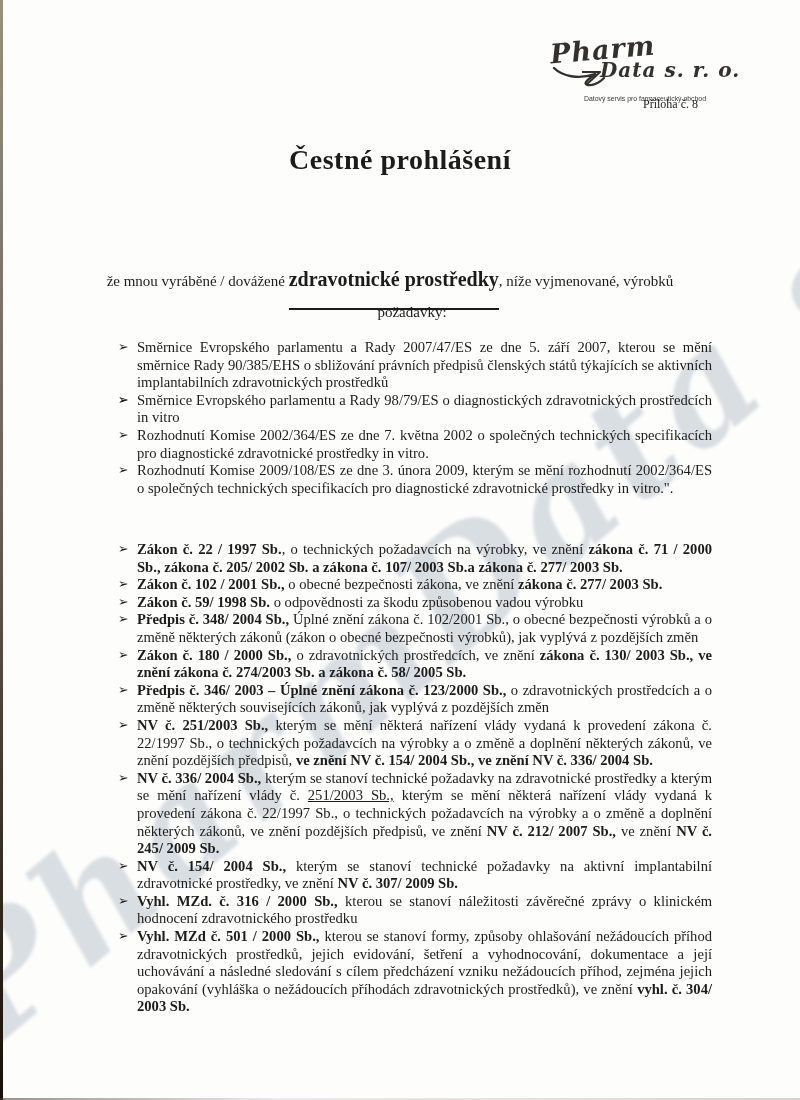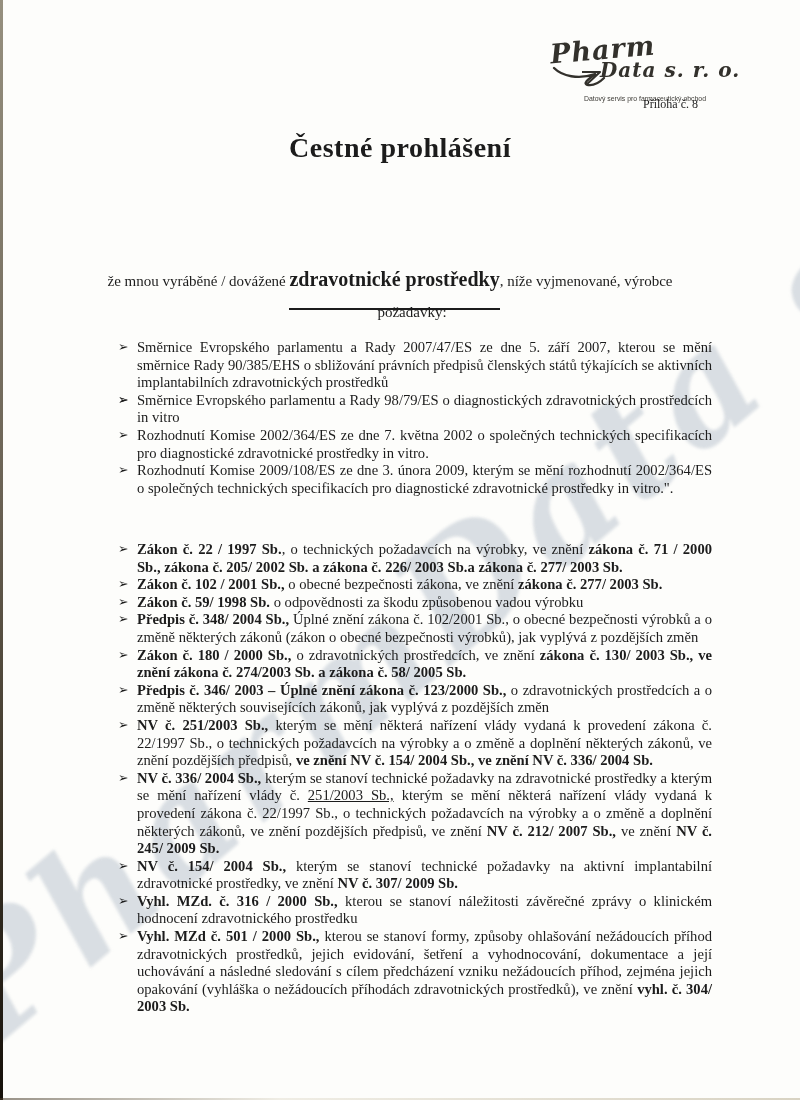--- a/index.html
+++ b/index.html
@@ -26,21 +26,21 @@
   .logo-pharm{position:absolute;left:2px;top:0;font-size:27px;transform:rotate(-5deg);letter-spacing:1px;}
   .logo-data{position:absolute;left:52px;top:24px;font-size:20px;letter-spacing:1px;white-space:nowrap;}
   .logo-swoosh{position:absolute;left:0;top:0;}
   .logo-tagline{
     font-family:"Liberation Sans", sans-serif;font-size:8px;color:#3c3a35;
     white-space:nowrap;margin-top:4px;text-align:right;
     transform:scaleX(0.86);transform-origin:100% 50%;
   }
   
   .priloha{position:absolute;top:97px;right:102px;font-weight:normal;font-size:12px;}
-  .title{position:absolute;top:132px;left:0;right:0;margin:0;text-align:center;font-size:28px;font-weight:bold;letter-spacing:0.5px;}
+  .title{position:absolute;top:132px;left:0;right:0;margin:12px;text-align:center;font-size:28px;font-weight:bold;letter-spacing:0.5px;}
   .intro1{position:absolute;top:197px;left:0;right:64px;margin:0;text-align:center;font-size:15px;}
   .prohlasuji{position:absolute;top:231px;left:0;right:56px;margin:0;text-align:center;font-size:15.5px;font-weight:bold;word-spacing:3px;}
   .intro2{position:absolute;top:268px;left:0;right:20px;margin:0;text-align:center;font-size:15px;}
   .intro2 .emph{font-size:20px;font-weight:bold;border-bottom:2px solid #1c1c1c;padding-bottom:18px;}
   .pozadavky{position:absolute;top:304px;left:24px;right:0;margin:0;text-align:center;font-size:15px;}
   
   .doc-list{
     list-style:none;margin:0;padding:0;
     position:absolute;left:120px;right:88px;
     font-size:14.6px;line-height:17.6px;
@@ -81,34 +81,34 @@
       </div>
       <div class="logo-tagline">Datový servis pro farmaceutický obchod</div>
     </div>
 
     <div class="priloha">Příloha č. 8</div>
 
     <h1 class="title">Čestné prohlášení</h1>
 
 
 
-    <p class="intro2"><span>že mnou vyráběné / dovážené </span><span class="emph">zdravotnické prostředky</span><span>, níže vyjmenované, výrobce</span></p>
+    <p class="intro2"><span>že mnou vyráběné / dovážené </span><span class="emph">zdravotnické prostředky</span><span>, níže vyjmenované, výrobků</span></p>
 
     <p class="pozadavky">požadavky:</p>
 
     <ul class="doc-list eu-list">
         <li><span class="bullet">➢</span><span>Směrnice Evropského parlamentu a Rady 2007/47/ES ze dne 5. září 2007, kterou se mění směrnice Rady 90/385/EHS o sbližování právních předpisů členských států týkajících se aktivních implantabilních zdravotnických prostředků</span></li>
         <li><span class="bullet">➢</span></li>
         <li><span class="bullet">➢</span><span>Směrnice Evropského parlamentu a Rady 98/79/ES o diagnostických zdravotnických prostředcích in vitro</span></li>
         <li><span class="bullet">➢</span><span>Rozhodnutí Komise 2002/364/ES ze dne 7. května 2002 o společných technických specifikacích pro diagnostické zdravotnické prostředky in vitro.</span></li>
         <li><span class="bullet">➢</span><span>Rozhodnutí Komise 2009/108/ES ze dne 3. února 2009, kterým se mění rozhodnutí 2002/364/ES o společných technických specifikacích pro diagnostické zdravotnické prostředky in vitro.".</span></li>
       </ul>
 
     <ul class="doc-list law-list">
-        <li><span class="bullet">➢</span><span class="b">Zákon č. 22 / 1997 Sb.</span><span>, o technických požadavcích na výrobky, ve znění </span><span class="b">zákona č. 71 / 2000 Sb., zákona č. 205/ 2002 Sb. a zákona č. 226/ 2003 Sb.a zákona č. 277/ 2003 Sb.</span></li>
+        <li><span class="bullet">➢</span><span class="b">Zákon č. 22 / 1997 Sb.</span><span>, o technických požadavcích na výrobky, ve znění </span><span class="b">zákona č. 71 / 2000 Sb., zákona č. 205/ 2002 Sb. a zákona č. 107/ 2003 Sb.a zákona č. 277/ 2003 Sb.</span></li>
         <li><span class="bullet">➢</span><span class="b">Zákon č. 102 / 2001 Sb.,</span><span> o obecné bezpečnosti zákona, ve znění </span><span class="b">zákona č. 277/ 2003 Sb.</span></li>
         <li><span class="bullet">➢</span><span class="b">Zákon č. 59/ 1998 Sb.</span><span> o odpovědnosti za škodu způsobenou vadou výrobku</span></li>
         <li><span class="bullet">➢</span><span class="b">Předpis č. 348/ 2004 Sb.,</span><span> Úplné znění zákona č. 102/2001 Sb., o obecné bezpečnosti výrobků a o změně některých zákonů (zákon o obecné bezpečnosti výrobků), jak vyplývá z pozdějších změn</span></li>
         <li><span class="bullet">➢</span><span class="b">Zákon č. 180 / 2000 Sb.,</span><span> o zdravotnických prostředcích, ve znění </span><span class="b">zákona č. 130/ 2003 Sb., ve znění zákona č. 274/2003 Sb. a zákona č. 58/ 2005 Sb.</span></li>
         <li><span class="bullet">➢</span><span class="b">Předpis č. 346/ 2003 – Úplné znění zákona č. 123/2000 Sb.,</span><span> o zdravotnických prostředcích a o změně některých souvisejících zákonů, jak vyplývá z pozdějších změn</span></li>
         <li><span class="bullet">➢</span><span class="b">NV č. 251/2003 Sb.,</span><span> kterým se mění některá nařízení vlády vydaná k provedení zákona č. 22/1997 Sb., o technických požadavcích na výrobky a o změně a doplnění některých zákonů, ve znění pozdějších předpisů, </span><span class="b">ve znění NV č. 154/ 2004 Sb., ve znění NV č. 336/ 2004 Sb.</span></li>
         <li><span class="bullet">➢</span><span class="b">NV č. 336/ 2004 Sb.,</span><span> kterým se stanoví technické požadavky na zdravotnické prostředky a kterým se mění nařízení vlády č. </span><span class="u">251/2003 Sb.,</span><span> kterým se mění některá nařízení vlády vydaná k provedení zákona č. 22/1997 Sb., o technických požadavcích na výrobky a o změně a doplnění některých zákonů, ve znění pozdějších předpisů, ve znění </span><span class="b">NV č. 212/ 2007 Sb.,</span><span> ve znění </span><span class="b">NV č. 245/ 2009 Sb.</span></li>
         <li><span class="bullet">➢</span><span class="b">NV č. 154/ 2004 Sb.,</span><span> kterým se stanoví technické požadavky na aktivní implantabilní zdravotnické prostředky, ve znění </span><span class="b">NV č. 307/ 2009 Sb.</span></li>
         <li><span class="bullet">➢</span><span class="b">Vyhl. MZd. č. 316 / 2000 Sb.,</span><span> kterou se stanoví náležitosti závěrečné zprávy o klinickém hodnocení zdravotnického prostředku</span></li>
         <li><span class="bullet">➢</span><span class="b">Vyhl. MZd č. 501 / 2000 Sb.,</span><span> kterou se stanoví formy, způsoby ohlašování nežádoucích příhod zdravotnických prostředků, jejich evidování, šetření a vyhodnocování, dokumentace a její uchovávání a následné sledování s cílem předcházení vzniku nežádoucích příhod, zejména jejich opakování (vyhláška o nežádoucích příhodách zdravotnických prostředků), ve znění </span><span class="b">vyhl. č. 304/ 2003 Sb.</span></li>

